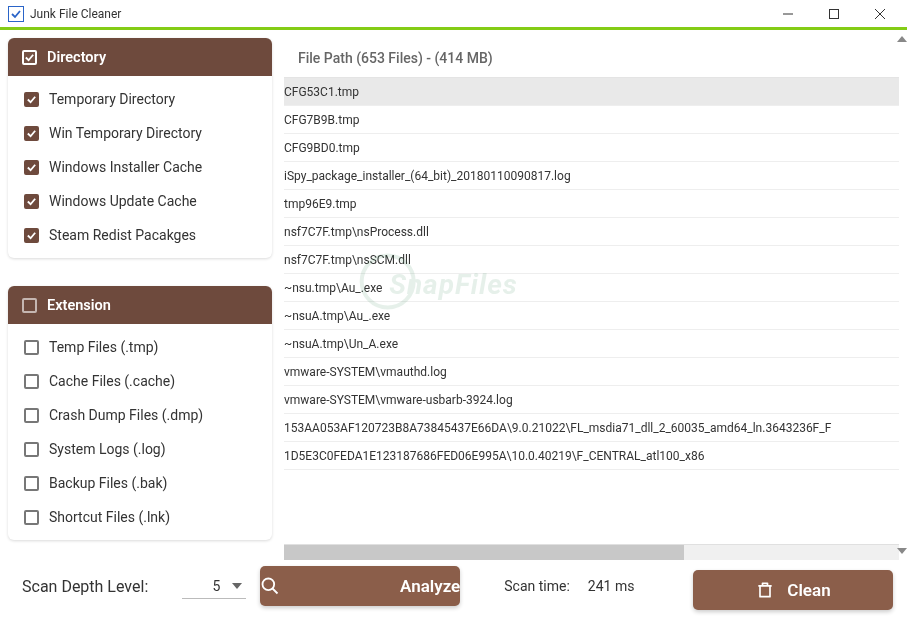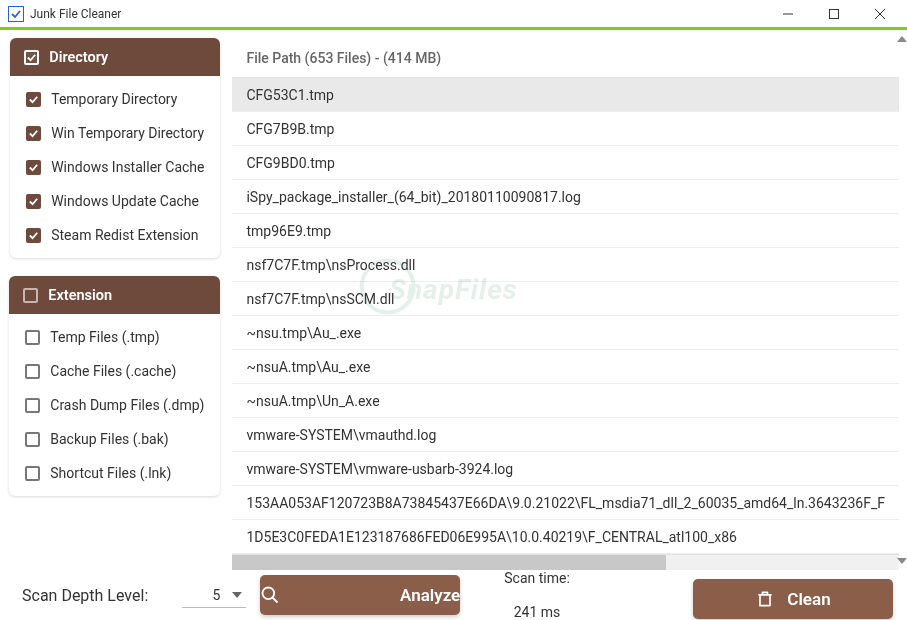--- a/index.html
+++ b/index.html
@@ -11,56 +11,56 @@
   .titlebar-icon svg { width: 12px; height: 12px; }
   .titlebar-title { font-size: 12px; color: #333; flex: 1; }
   .win-controls { display: flex; }
   .win-btn { width: 46px; height: 30px; display: flex; align-items: center; justify-content: center; color: #333; }
   .win-btn svg { width: 10px; height: 10px; }
 
   
   .main { flex: 1; display: flex; padding: 8px 8px 0 8px; gap: 12px; position: relative; }
 
   
-  .sidebar { width: 264px; display: flex; flex-direction: column; gap: 18px; align-items: flex-end; }
+  .sidebar { width: 264px; display: flex; flex-direction: column; gap: 28px; }
   .panel { background: #fff; border-radius: 6px; box-shadow: 0 1px 3px rgba(0,0,0,0.15); overflow: hidden; }
   .panel-header { background: #6e4a3d; color: #fff; height: 38px; display: flex; align-items: center; padding: 0 14px; font-size: 14.5px; font-weight: 600; gap: 10px; }
   .panel-header .hdr-check { width: 15px; height: 15px; border: 2px solid rgba(255,255,255,0.6); border-radius: 2px; display: flex; align-items: center; justify-content: center; }
   .panel-header.checked .hdr-check { border-color: #fff; background: rgba(255,255,255,0.05); }
   .panel-header.checked .hdr-check svg { display: block; }
   .panel-header .hdr-check svg { width: 11px; height: 11px; display: none; }
   .panel-body { padding: 6px 0; }
   .opt { display: flex; align-items: center; height: 34px; padding: 0 16px; gap: 10px; font-size: 14px; color: #333; }
   .opt .chk { width: 15px; height: 15px; border: 2px solid #6e4a3d; border-radius: 2px; display: flex; align-items: center; justify-content: center; flex-shrink: 0; }
   .opt.checked .chk { background: #6e4a3d; }
   .opt .chk svg { width: 11px; height: 11px; display: none; }
   .opt.checked .chk svg { display: block; }
   .opt.unchecked .chk { border-color: #777; }
 
   
   .filelist { flex: 1; display: flex; flex-direction: column; border-radius: 3px; position: relative; }
   .filelist-header { height: 40px; display: flex; align-items: center; padding: 0 14px; font-size: 14px; color: #666; font-weight: 500; border-bottom: 1px solid #e4e4e4; }
   .filelist-body { flex: 1; overflow: hidden; position: relative; }
-  .file-row { height: 34px; display: flex; align-items: center; padding: 0 14px; font-size: 14px; color: #333; border-bottom: 1px solid #eee; white-space: nowrap; overflow: hidden; }
+  .file-row { height: 28px; display: flex; align-items: center; padding: 0 0; font-size: 12px; color: #333; border-bottom: 1px solid #eee; white-space: nowrap; overflow: hidden; }
   .file-row.selected { background: #e9e9e9; }
   .hscroll { height: 16px; background: #f0f0f0; border-top: 1px solid #e0e0e0; position: relative; }
   .hscroll-thumb { position: absolute; height: 100%; background: #c8c8c8; left: 0; width: 65%; }
   .vscroll { position: absolute; right: -4px; top: 0; width: 16px; height: 100%; display: flex; flex-direction: column; justify-content: space-between; padding: 2px 0; }
   .vscroll-arrow { width: 14px; height: 14px; display: flex; align-items: center; justify-content: center; color: #888; }
 
   
   .bottombar { height: 60px; display: flex; align-items: center; padding: 0 14px 8px 14px; gap: 14px; }
   .depth-label { font-size: 16px; color: #333; margin-left: 8px; }
   .depth-select { width: 64px; display: flex; align-items: center; justify-content: flex-end; gap: 12px; font-size: 14px; color: #333; border-bottom: 1px solid #bbb; padding: 4px 4px; margin-left: 20px; }
   .depth-select svg { width: 10px; height: 6px; }
   .action-btn { flex: 0 0 200px; height: 40px; background: #8b5e4a; color: #fff; border-radius: 5px; display: flex; align-items: center; justify-content: center; gap: 12px; font-size: 17px; font-weight: 600; box-shadow: 0 2px 4px rgba(0,0,0,0.2); }
   .action-btn.analyze { margin-left: 0; justify-content: space-between; }
   .action-btn.clean { margin-left: auto; margin-top: 8px; }
   .action-btn svg { width: 20px; height: 20px; }
-  .scan-time { display: flex; align-items: center; gap: 18px; font-size: 14px; color: #333; margin-left: 30px; flex-direction: column; }
+  .scan-time { display: flex; align-items: center; gap: 18px; font-size: 14px; color: #333; margin-left: 30px; }
 
   
   .watermark { position: absolute; left: 50%; top: 48%; transform: translate(-50%,-50%); pointer-events: none; opacity: 0.12; }
   .watermark-text { font-size: 28px; font-weight: 700; font-style: italic; color: #3a8a5a; letter-spacing: 1px; }
   .watermark-circle { position: absolute; left: -30px; top: -14px; width: 56px; height: 56px; border: 4px solid #3a8a5a; border-radius: 50%; }
 </style>
 </head>
 <body>
 
 <div class="titlebar">
@@ -135,21 +135,21 @@
               </svg>
             </span>
             <span>Windows Update Cache</span>
           </div>
           <div class="opt checked">
             <span class="chk">
               <svg viewBox="0 0 12 12">
                 <path d="M2 6 L5 9 L10 3" stroke="#fff" stroke-width="2" fill="none"></path>
               </svg>
             </span>
-            <span>Steam Redist Extension</span>
+            <span>Steam Redist Pacakges</span>
           </div>
         </div>
     </div>
 
     <div class="panel">
       <div class="panel-header">
         <span class="hdr-check">
           
         </span>
         <span>Extension</span>
@@ -159,20 +159,24 @@
             <span class="chk"></span>
             <span>Temp Files (.tmp)</span>
           </div>
           <div class="opt unchecked">
             <span class="chk"></span>
             <span>Cache Files (.cache)</span>
           </div>
           <div class="opt unchecked">
             <span class="chk"></span>
             <span>Crash Dump Files (.dmp)</span>
+          </div>
+          <div class="opt unchecked">
+            <span class="chk"></span>
+            <span>System Logs (.log)</span>
           </div>
           <div class="opt unchecked">
             <span class="chk"></span>
             <span>Backup Files (.bak)</span>
           </div>
           <div class="opt unchecked">
             <span class="chk"></span>
             <span>Shortcut Files (.lnk)</span>
           </div>
         </div>

